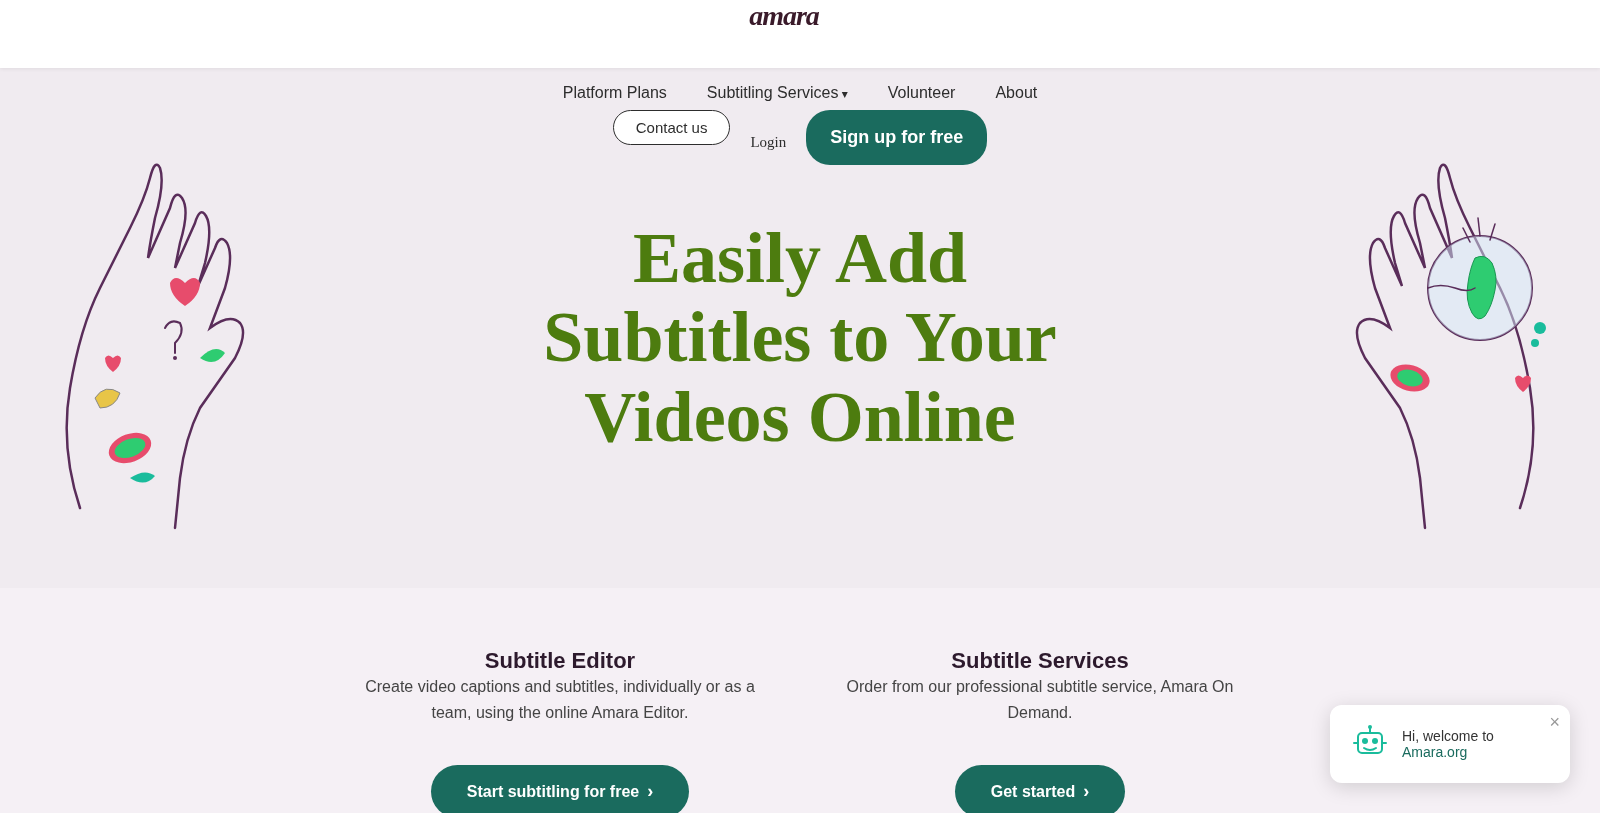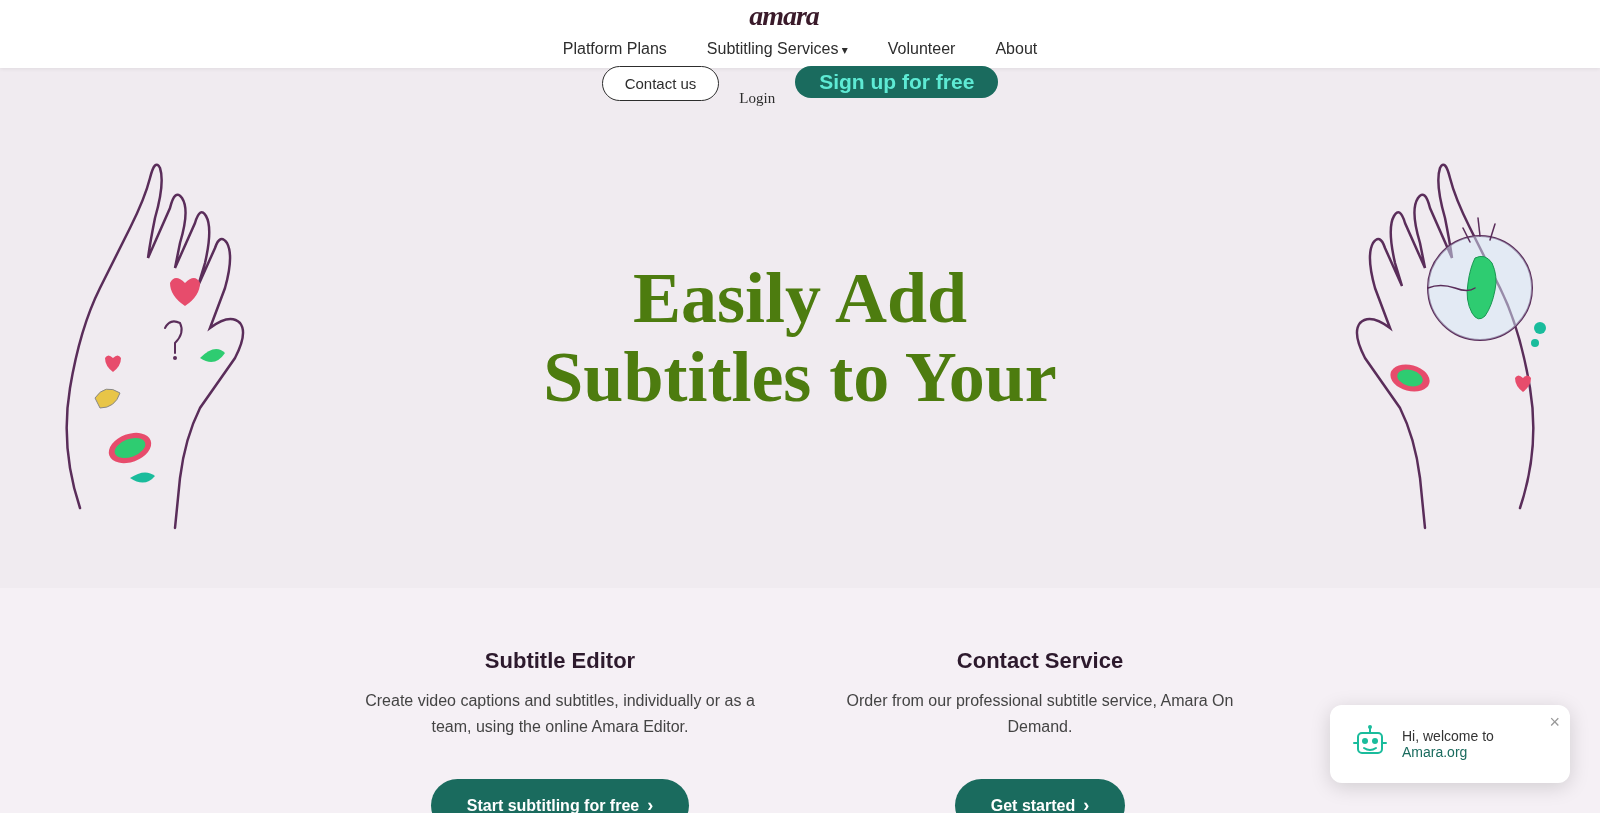--- a/index.html
+++ b/index.html
@@ -20,41 +20,42 @@
       margin-right: 32px; letter-spacing: -1px;
     }
     .nav-links {
       display: flex; align-items: center; gap: 8px; flex: 1;
     }
     .nav-link {
       color: #2d2d2d; text-decoration: none; font-size: 16px;
       font-family: 'Arial', sans-serif; font-weight: 400;
       padding: 8px 16px; cursor: pointer;
       white-space: nowrap;
+      margin-top: 44px;
     }
     .nav-link.has-dropdown::after {
       content: ' ▾'; font-size: 12px;
     }
     .nav-right {
       display: flex; align-items: flex-start; gap: 12px;
     }
     .btn-contact {
       border: 1.5px solid #2d2d2d; border-radius: 24px;
       padding: 8px 22px; font-size: 15px; background: #fff;
       color: #2d2d2d; cursor: pointer; font-family: 'Arial', sans-serif;
     }
     .btn-login {
       background: none; border: none; font-size: 15px;
       color: #2d2d2d; cursor: pointer; font-family: Liberation Serif, serif;
       padding: 8px 8px;
       margin-top: 16px;
     }
     .btn-signup {
-      background: #1a6b5e; color: #5eead4; border: none;
-      border-radius: 24px; padding: 4px 24px; font-size: 21px;
+      background: #1a6b5e; color: #ffffff; border: none;
+      border-radius: 24px; padding: 17px 24px; font-size: 18px;
       cursor: pointer; font-family: 'Arial', sans-serif; font-weight: 600;
     }
 
     
     .hero {
       margin-top: 68px;
       background: #f0ebf0;
       min-height: 520px;
       display: flex; align-items: center; justify-content: center;
       position: relative; overflow: hidden;
@@ -85,21 +86,21 @@
     .features {
       background: #f5f0f5;
       padding: 60px 40px 40px;
       display: flex; justify-content: center; gap: 80px;
     }
     .feature-card {
       text-align: center; max-width: 400px;
     }
     .feature-title {
       font-size: 22px; font-weight: 700; color: #2d1a2d;
-      font-family: 'Arial', sans-serif; margin-bottom: 14px;
+      font-family: 'Arial', sans-serif; 
     }
     .feature-desc {
       font-size: 16px; color: #444; line-height: 1.6;
       font-family: 'Arial', sans-serif; margin-bottom: 40px;
     }
     .btn-cta {
       background: #1a6b5e; color: #fff;
       border: none; border-radius: 30px;
       padding: 16px 36px; font-size: 16px;
       cursor: pointer; font-family: 'Arial', sans-serif;
@@ -199,35 +200,36 @@
       <path d="M160,108 L158,90" stroke="#5a2d5a" stroke-width="1.5" stroke-linecap="round"></path>
       <path d="M170,112 L175,96" stroke="#5a2d5a" stroke-width="1.5" stroke-linecap="round"></path>
       <path d="M150,114 L143,100" stroke="#5a2d5a" stroke-width="1.5" stroke-linecap="round"></path>
     </svg>
   </div>
 
   <div class="hero-center">
     <h1 class="hero-title">
       <span>Easily Add</span><br>
       <span>Subtitles to Your</span><br>
+      <span>Videos Online</span>
     </h1>
   </div>
 </section>
 
 <section class="features">
   <div class="feature-card">
     <div class="feature-title">Subtitle Editor</div>
     <div class="feature-desc">Create video captions and subtitles, individually or as a team, using the online Amara Editor.</div>
     <button class="btn-cta">
       <span>Start subtitling for free</span>
       <span style="font-size:18px;">›</span>
     </button>
   </div>
   <div class="feature-card">
-    <div class="feature-title">Contact Service</div>
+    <div class="feature-title">Subtitle Services</div>
     <div class="feature-desc">Order from our professional subtitle service, Amara On Demand.</div>
     <button class="btn-cta">
       <span>Get started</span>
       <span style="font-size:18px;">›</span>
     </button>
   </div>
 </section>
 
 <div class="chat-widget">
   <button class="chat-close">×</button>

